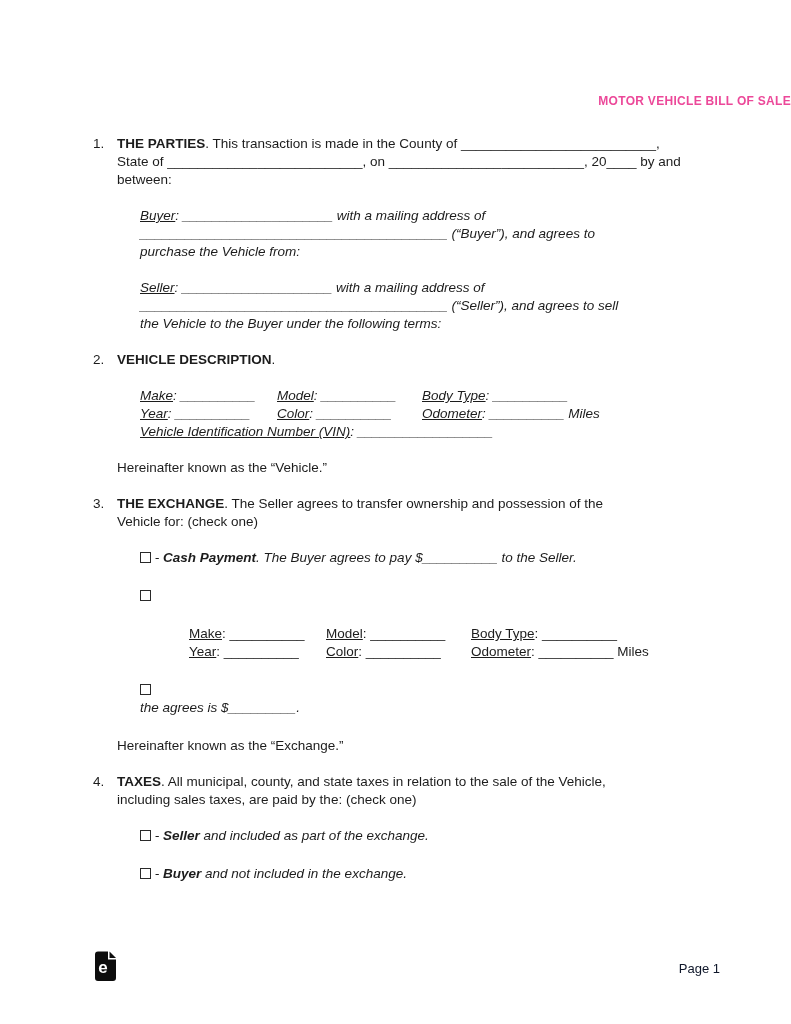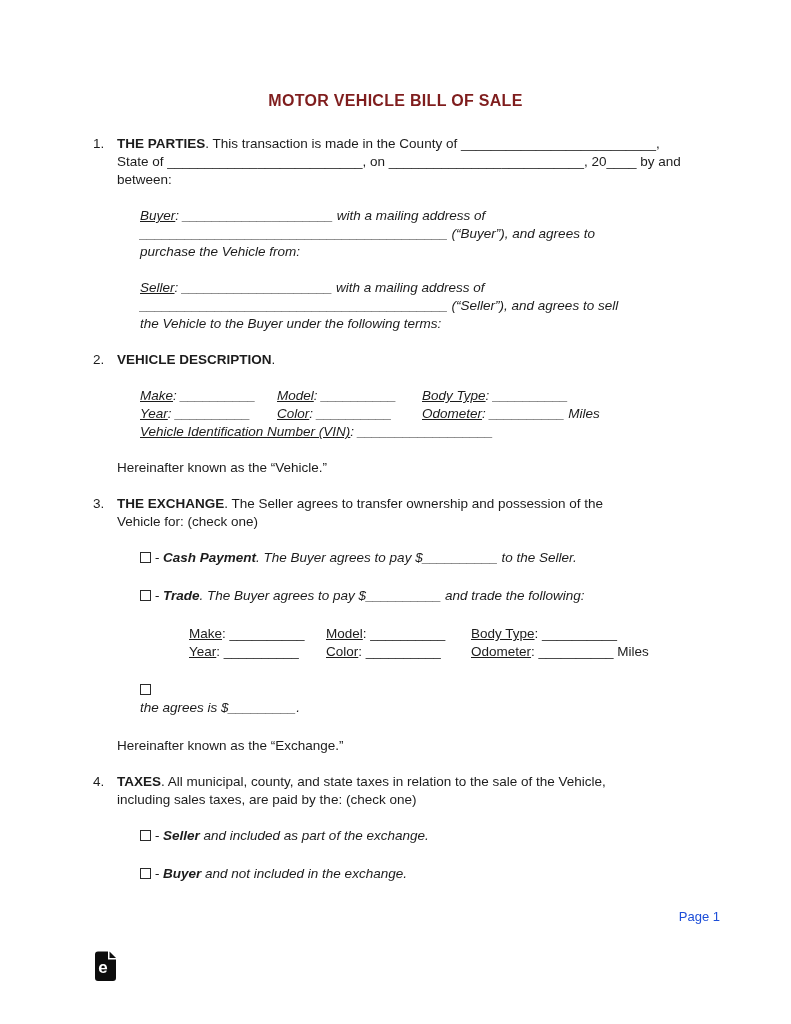--- a/index.html
+++ b/index.html
@@ -9,25 +9,25 @@
     background:#ffffff;
     font-family:"Liberation Sans", sans-serif;
     font-size:13.5px; line-height:18px;
     color:#1c1c1c;
     overflow:hidden;
     box-sizing:border-box;
     padding-top:92px;
   }
   .title {
     margin:0 0 25px 0;
-    text-align:center;
-    font-size:16px;
+    text-align:right;
+    font-size:12px;
     font-weight:bold;
     letter-spacing:0.3px;
-    color:#7f1d1d;
+    color:#ec4899;
   }
   .content { padding-left:117px; padding-right:60px; }
   .blk { margin:0 0 18px 0; }
   .sec { position:relative; }
   .num { position:absolute; left:-24px; top:0; }
   .ind1 { margin-left:23px;font-style:italic; }
   .ind2 { margin-left:72px; }
   .chk-item { margin-bottom:20px; }
   .line { white-space:pre-wrap; }
   .b { font-weight:bold;text-align:right; }
@@ -38,21 +38,21 @@
     border:1px solid #2a2a2a;
     vertical-align:-0.5px;
     background:#fff;
   }
   .vrow { display:flex; }
   .vrow .c1 { width:137px; }
   .vrow .c2 { width:145px; }
   .vrow .c3 { flex:1; }
   .footer-logo { position:absolute; left:95px; top:951px; }
   .footer-logo text { font-family:"Liberation Sans", sans-serif; }
-  .page-num { position:absolute; top:908px; right:71px; font-size:13px; color:#1d4ed8; }
+  .page-num { position:absolute; top:960px; right:71px; font-size:13px; color:#0f172a; }
 </style>
 </head>
 <body>
 
 <div class="page">
 
   <h1 class="title">MOTOR VEHICLE BILL OF SALE</h1>
 
   <div class="content">
 
@@ -102,21 +102,21 @@
       <span class="num">3.</span>
       <div class="line"><span class="b">THE EXCHANGE</span><span>. The Seller agrees to transfer ownership and possession of the</span></div>
       <div class="line"><span>Vehicle for: (check one)</span></div>
     </div>
 
     <div class="ind1 chk-item">
       <div class="line"><span class="box"></span><span><span> - </span><span class="b">Cash Payment</span><span>. The Buyer agrees to pay $__________ to the Seller.</span></span></div>
     </div>
 
     <div class="ind1 chk-item">
-      <div class="line"><span class="box"></span><span><span> - </span><span class="b">Trade</span><span>. The Buyer agrees to pay $__________ and trade the following:</span></span></div>
+      <div class="line"><span class="box"></span></div>
     </div>
 
     <div class="ind2 chk-item">
       <div class="vrow">
         <div class="c1 line"><span class="u">Make</span><span>: __________</span></div>
         <div class="c2 line"><span class="u">Model</span><span>: __________</span></div>
         <div class="c3 line"><span class="u">Body Type</span><span>: __________</span></div>
       </div>
       <div class="vrow">
         <div class="c1 line"><span class="u">Year</span><span>: __________</span></div>

